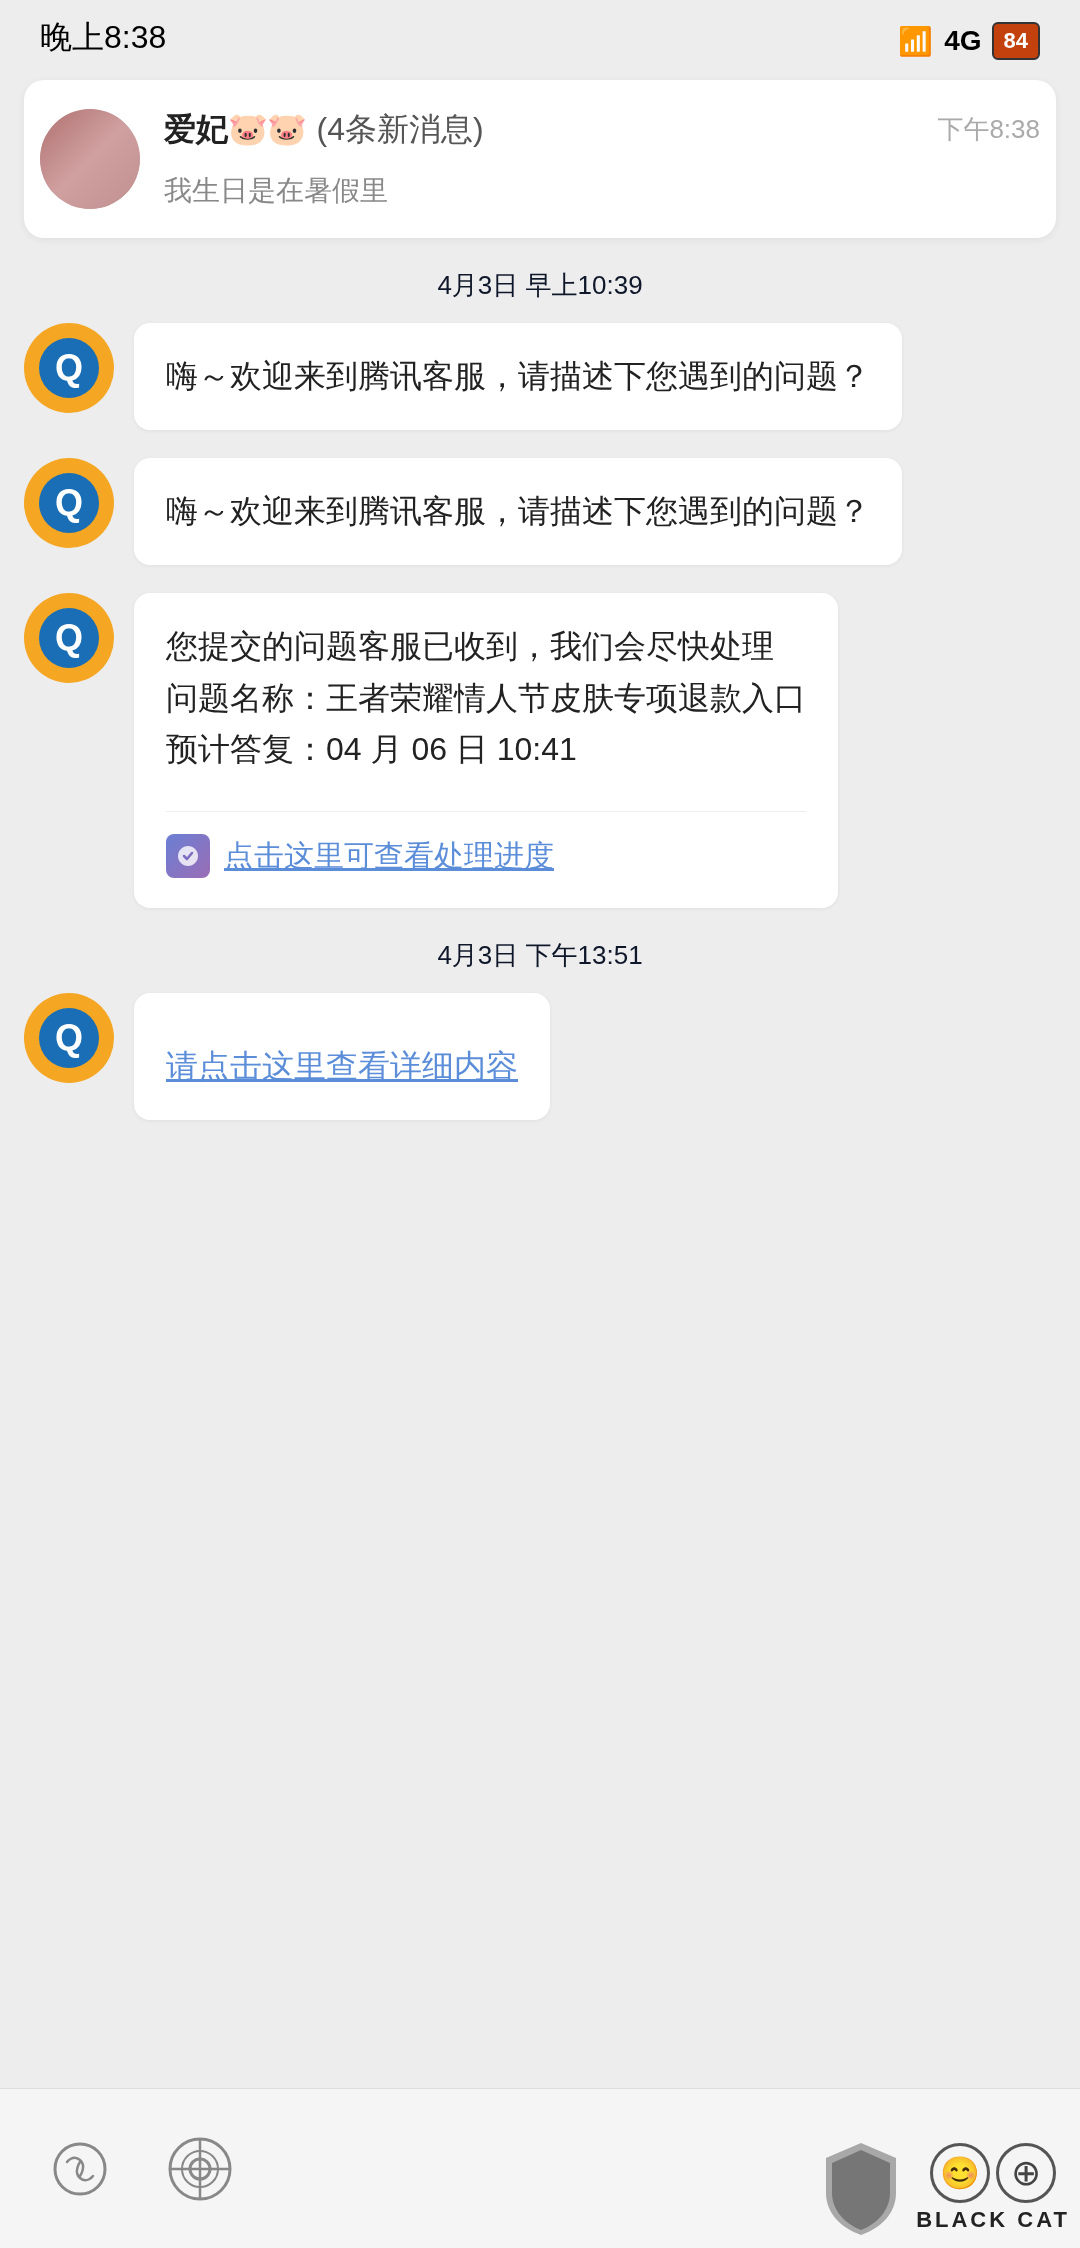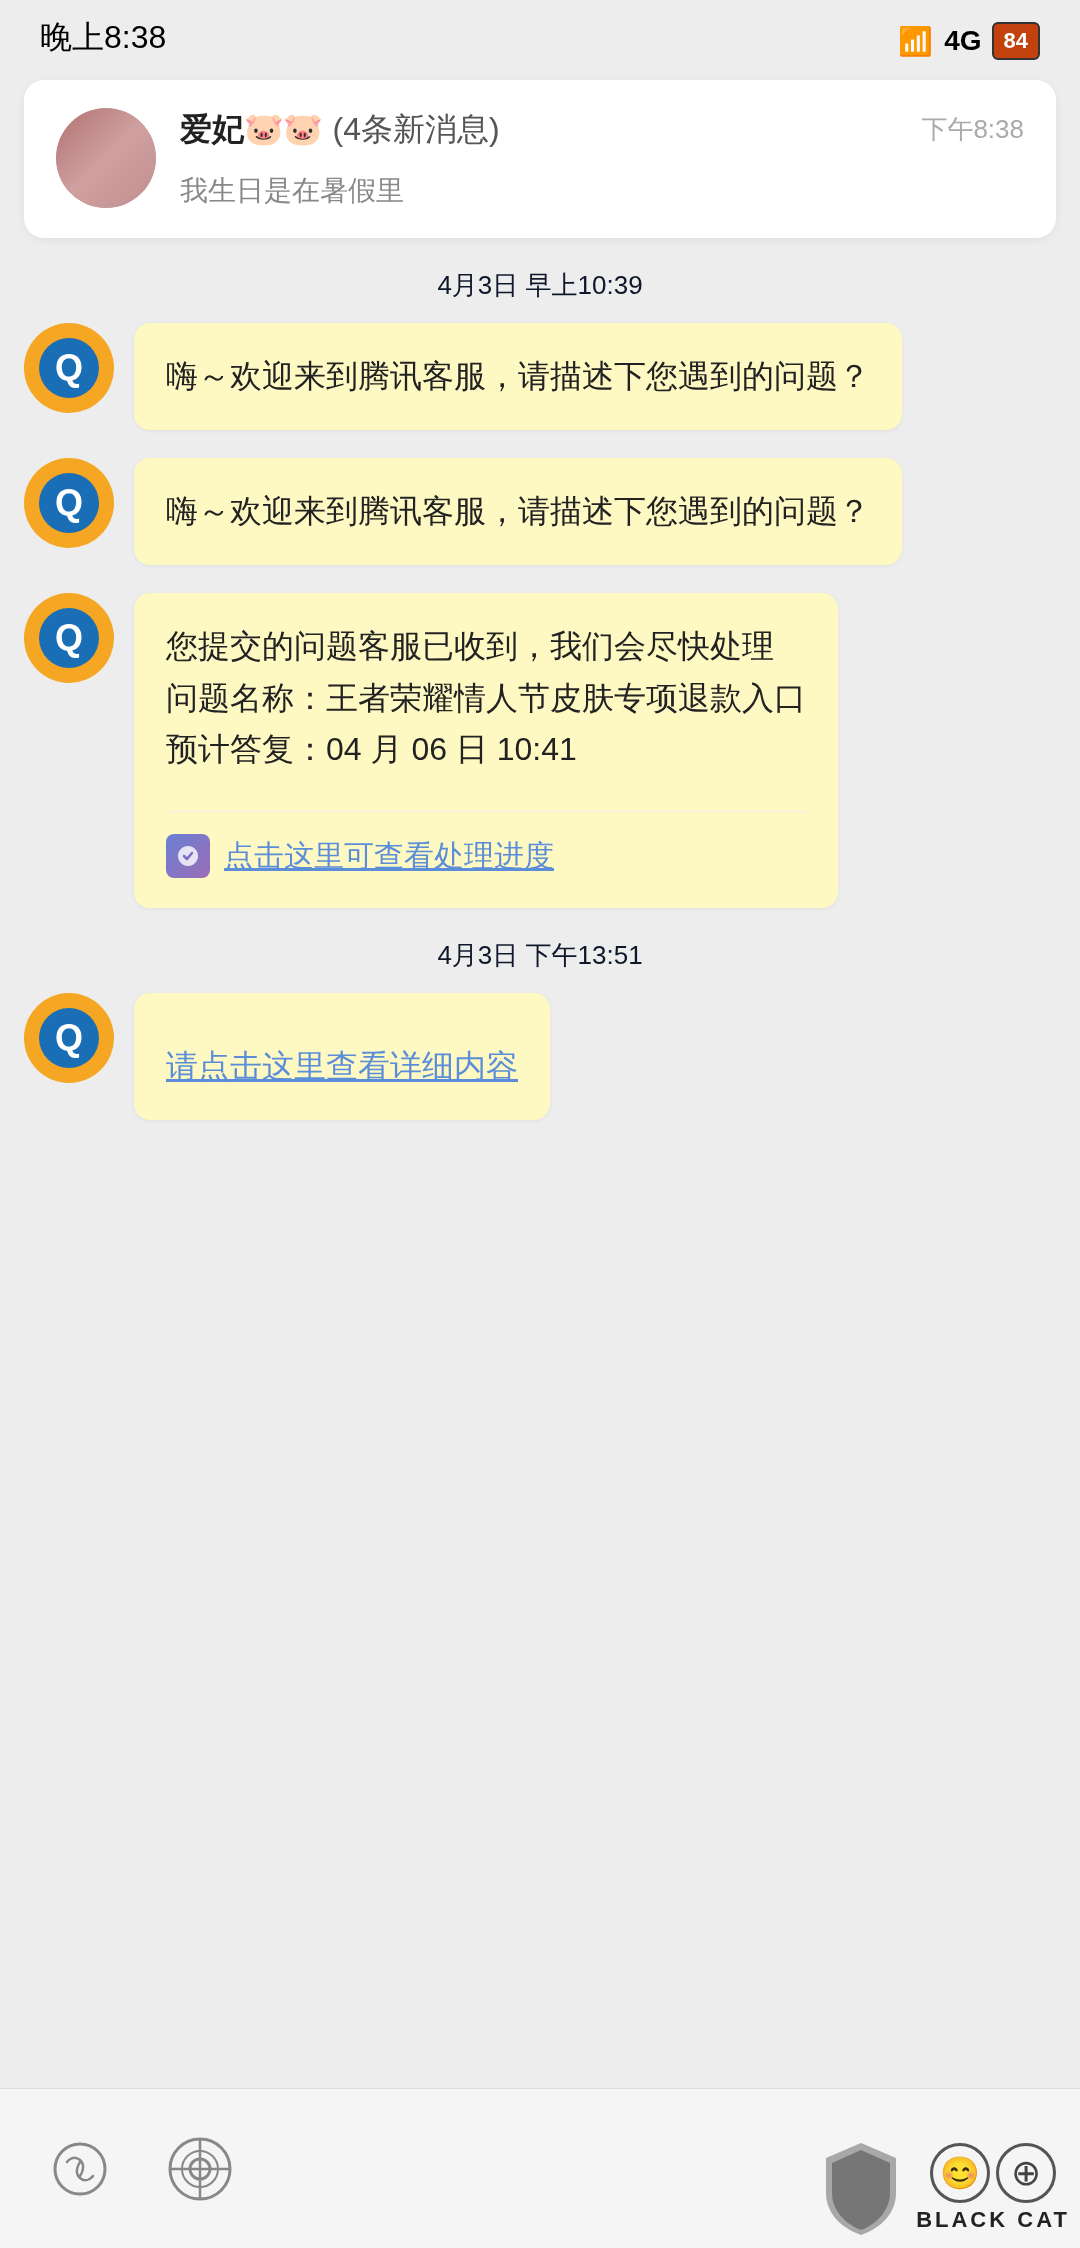--- a/index.html
+++ b/index.html
@@ -40,22 +40,23 @@
       padding: 4px 10px;
       border-radius: 6px;
       border: 2px solid #333;
     }
 
     
     .notification-card {
       background: #fff;
       border-radius: 20px;
       margin: 10px 24px 20px 24px;
-      padding: 28px 32px;
-      display: flex;
+      padding: 28px 16px;
+      display: flex;
+      align-items: center;
       gap: 24px;
       box-shadow: 0 2px 8px rgba(0,0,0,0.06);
     }
     .notif-avatar {
       width: 100px;
       height: 100px;
       border-radius: 50%;
       background: #c8a0a0;
       flex-shrink: 0;
       display: flex;
@@ -141,21 +142,21 @@
     }
     .bot-avatar-q {
       color: #fff;
       font-size: 36px;
       font-weight: bold;
       line-height: 1;
     }
 
     
     .msg-bubble {
-      background: #fef9c3;
+      background: #ffffff;
       border-radius: 16px;
       padding: 28px 32px;
       font-size: 32px;
       line-height: 1.6;
       color: #222;
       max-width: 820px;
       box-shadow: 0 1px 4px rgba(0,0,0,0.06);
     }
     .link-row {
       display: flex;

